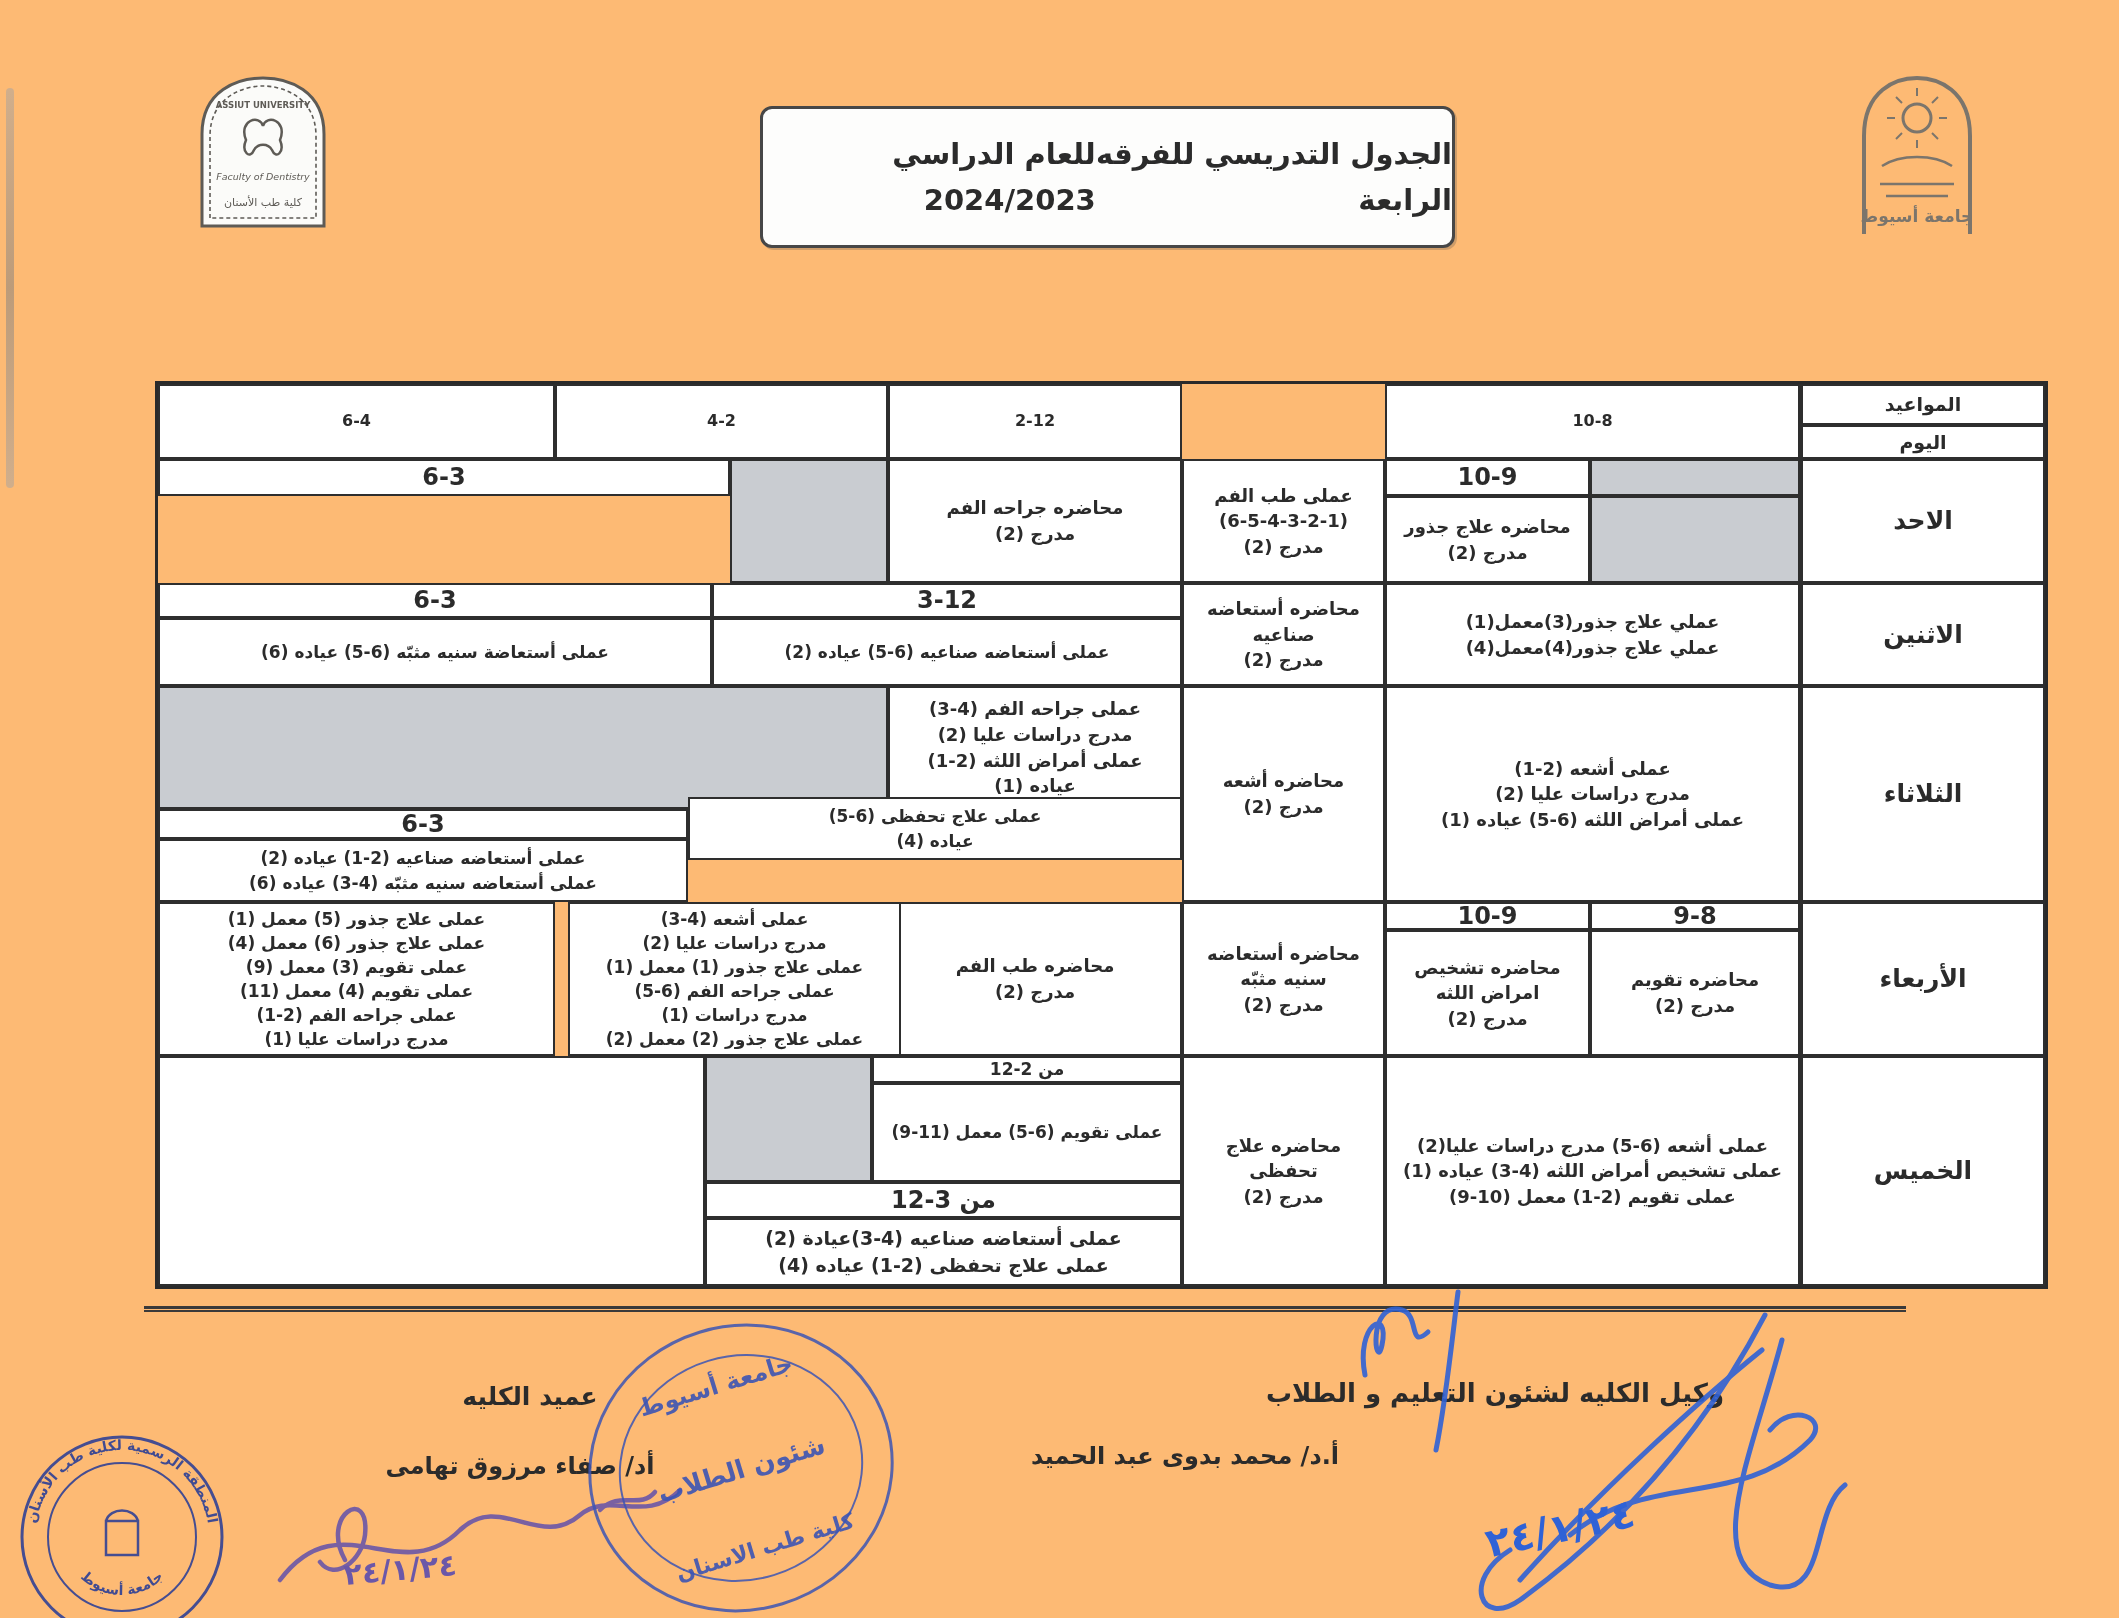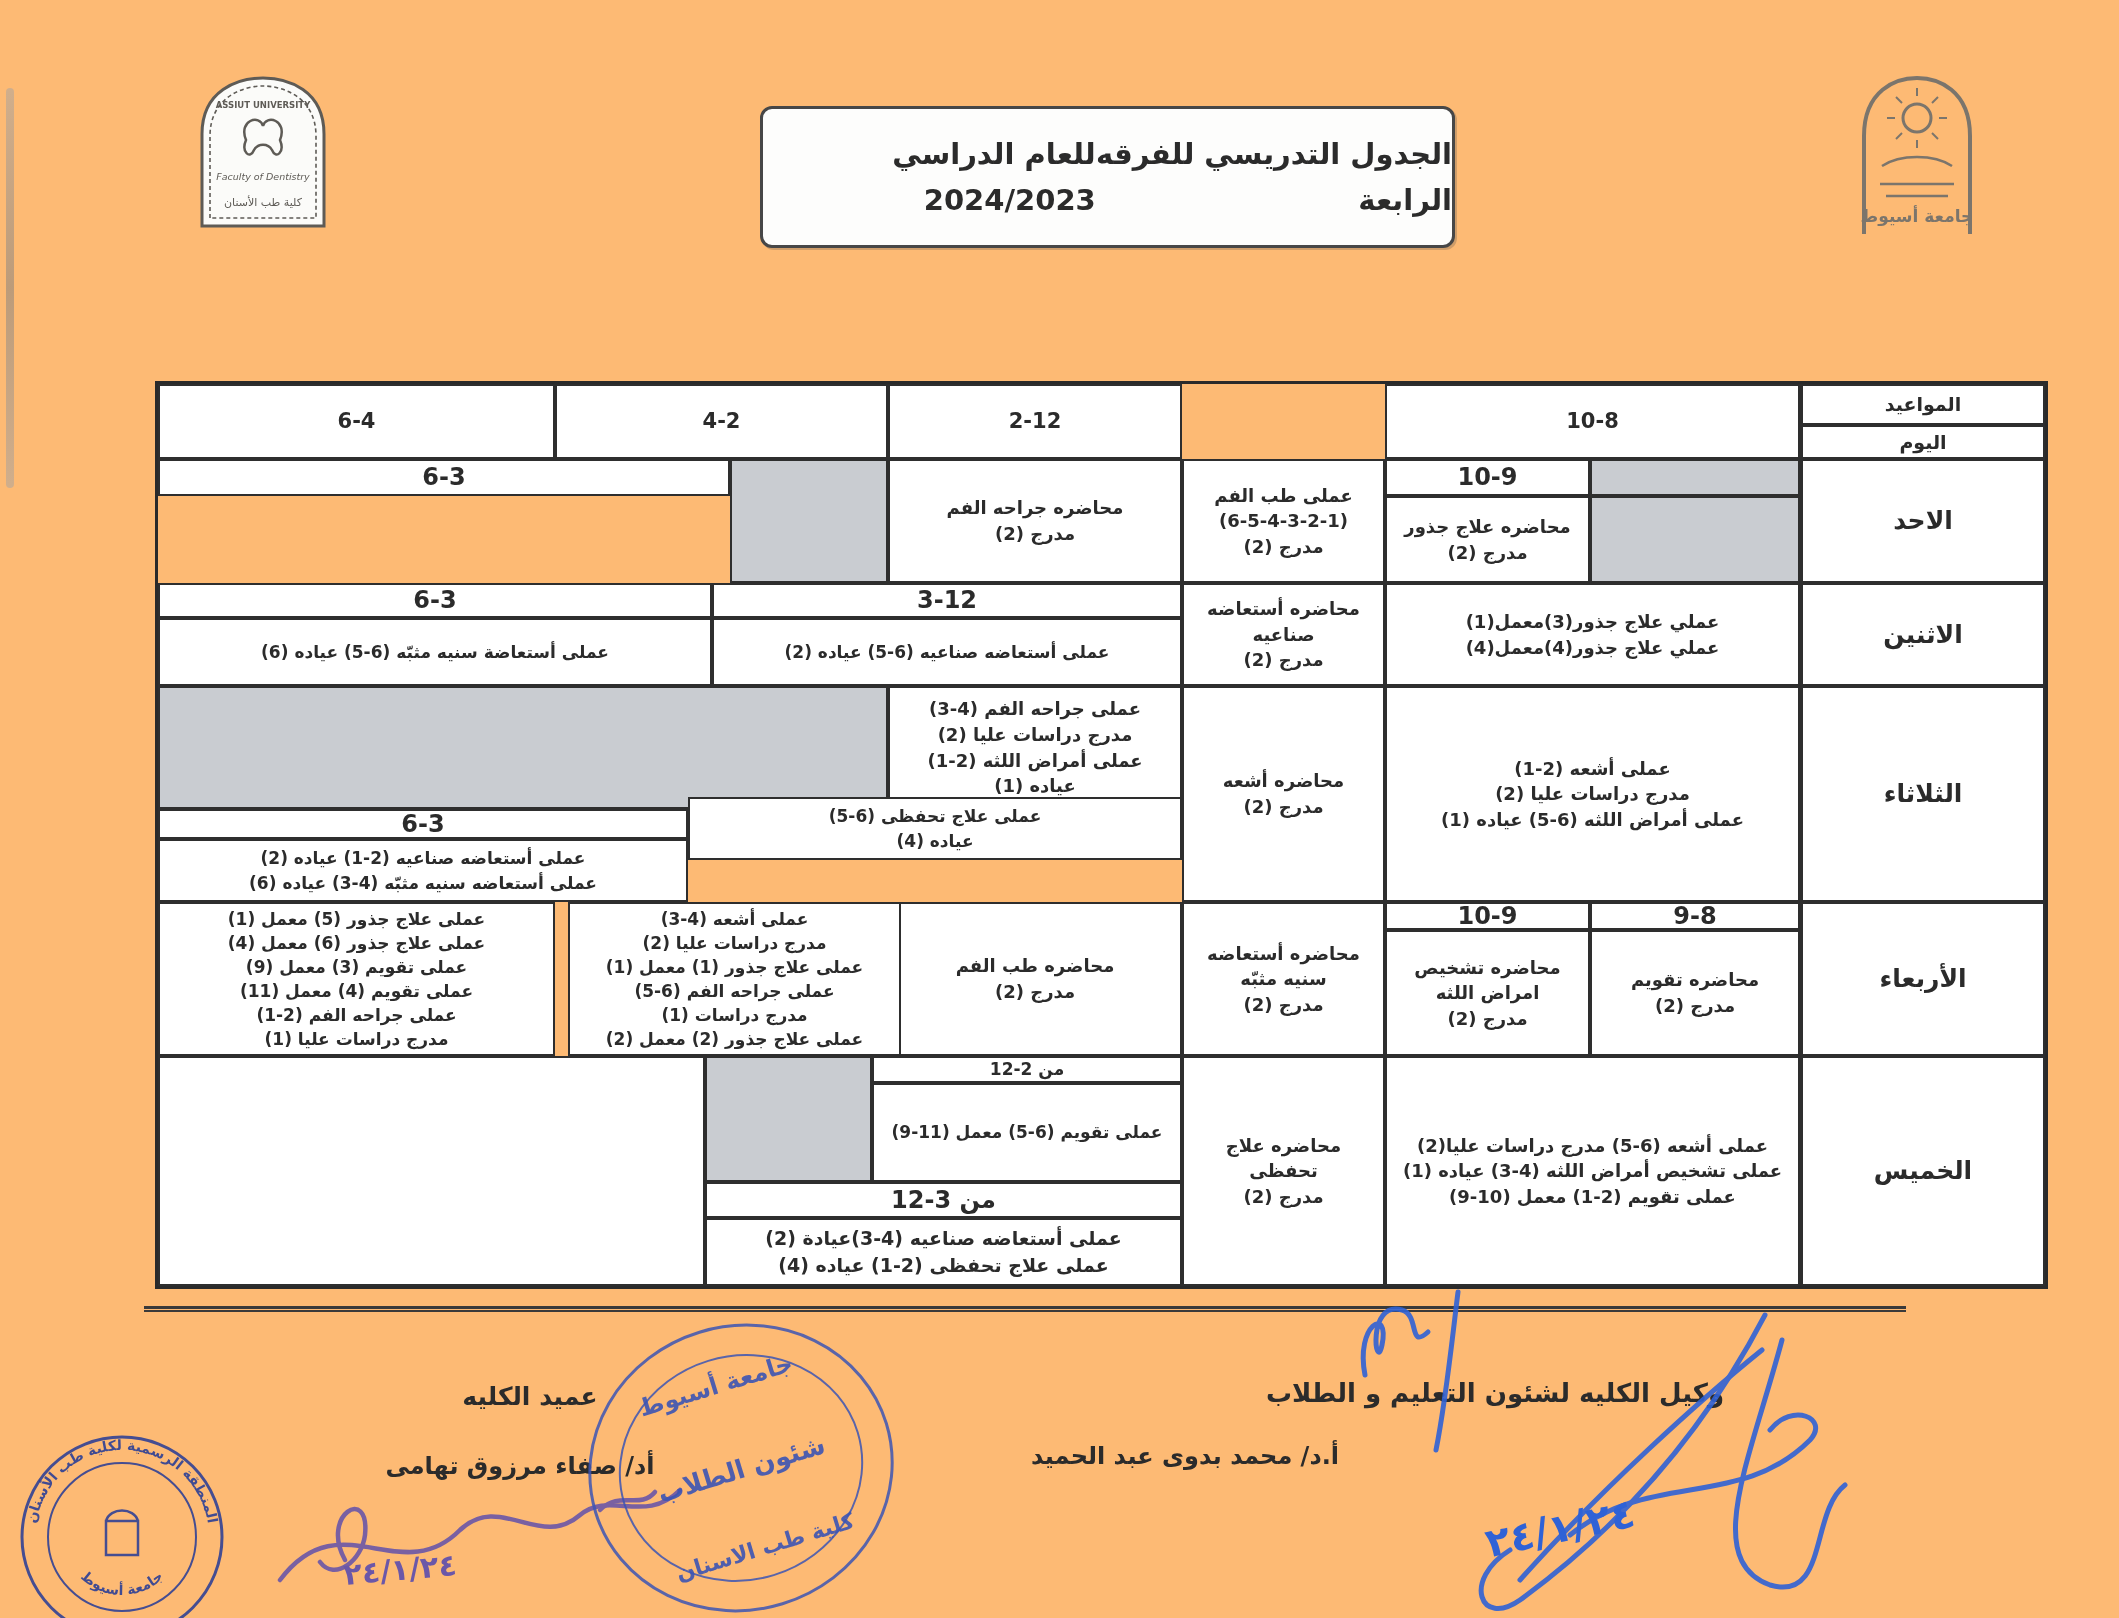--- a/index.html
+++ b/index.html
@@ -2,21 +2,21 @@
 <html lang="ar"><head>
 <meta charset="utf-8">
 <style>
   html,body{margin:0;padding:0;background:#e8e8e6;}
   .page{position:relative;width:2119px;height:1618px;background:#fdba74;overflow:hidden;
         font-family:"DejaVu Sans", sans-serif;color:#2b2b2b;}
   .cell{position:absolute;box-sizing:border-box;border:2px solid #2e2e2e;background:#fff;
         display:flex;align-items:center;justify-content:center;text-align:center;
         white-space:pre-line;direction:rtl;font-weight:600;font-size:17px;line-height:1.42;padding:2px 6px;}
   .gray{background:#c9ccd1;}
-  .hdr-time{font-size:21px;font-weight:700;}
+  .hdr-time{font-size:16px;font-weight:700;}
   .sub{font-size:24px;font-weight:700;padding:0;}
   .day{font-size:25px;font-weight:600;border-left-width:3px;}
   .corner{font-size:19px;font-weight:600;border-left-width:3px;}
   .lec{font-size:18px;}
   .tbl-frame{position:absolute;left:155px;top:381px;width:1893px;height:908px;
              border:3px solid #2a2a2a;box-sizing:border-box;pointer-events:none;}
   .title-box{position:absolute;left:760px;top:106px;width:695px;height:142px;
              border:3px solid #474747;border-radius:12px;box-sizing:border-box;
              display:flex;align-items:center;justify-content:center;
              direction:rtl;font-weight:700;font-size:29px;line-height:1.6;background:#fdfdfc;

